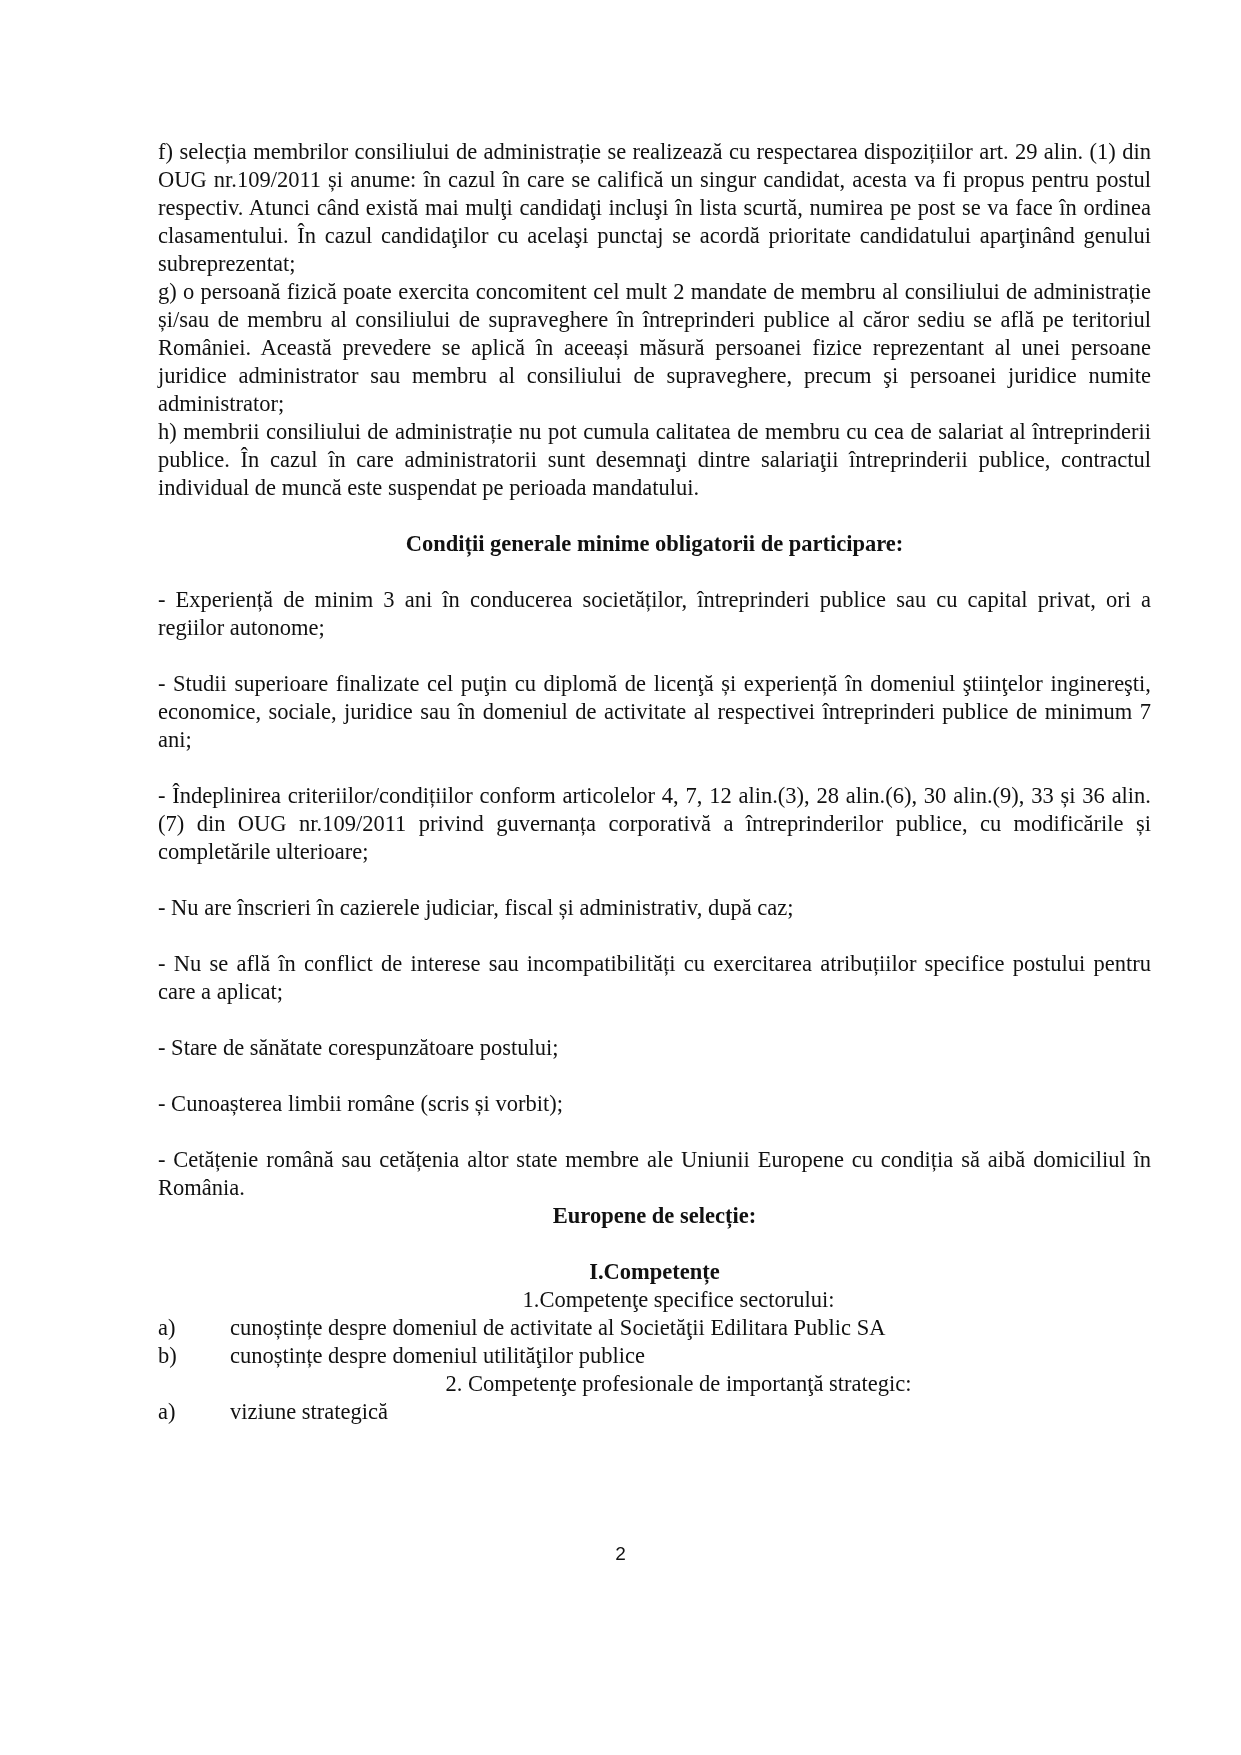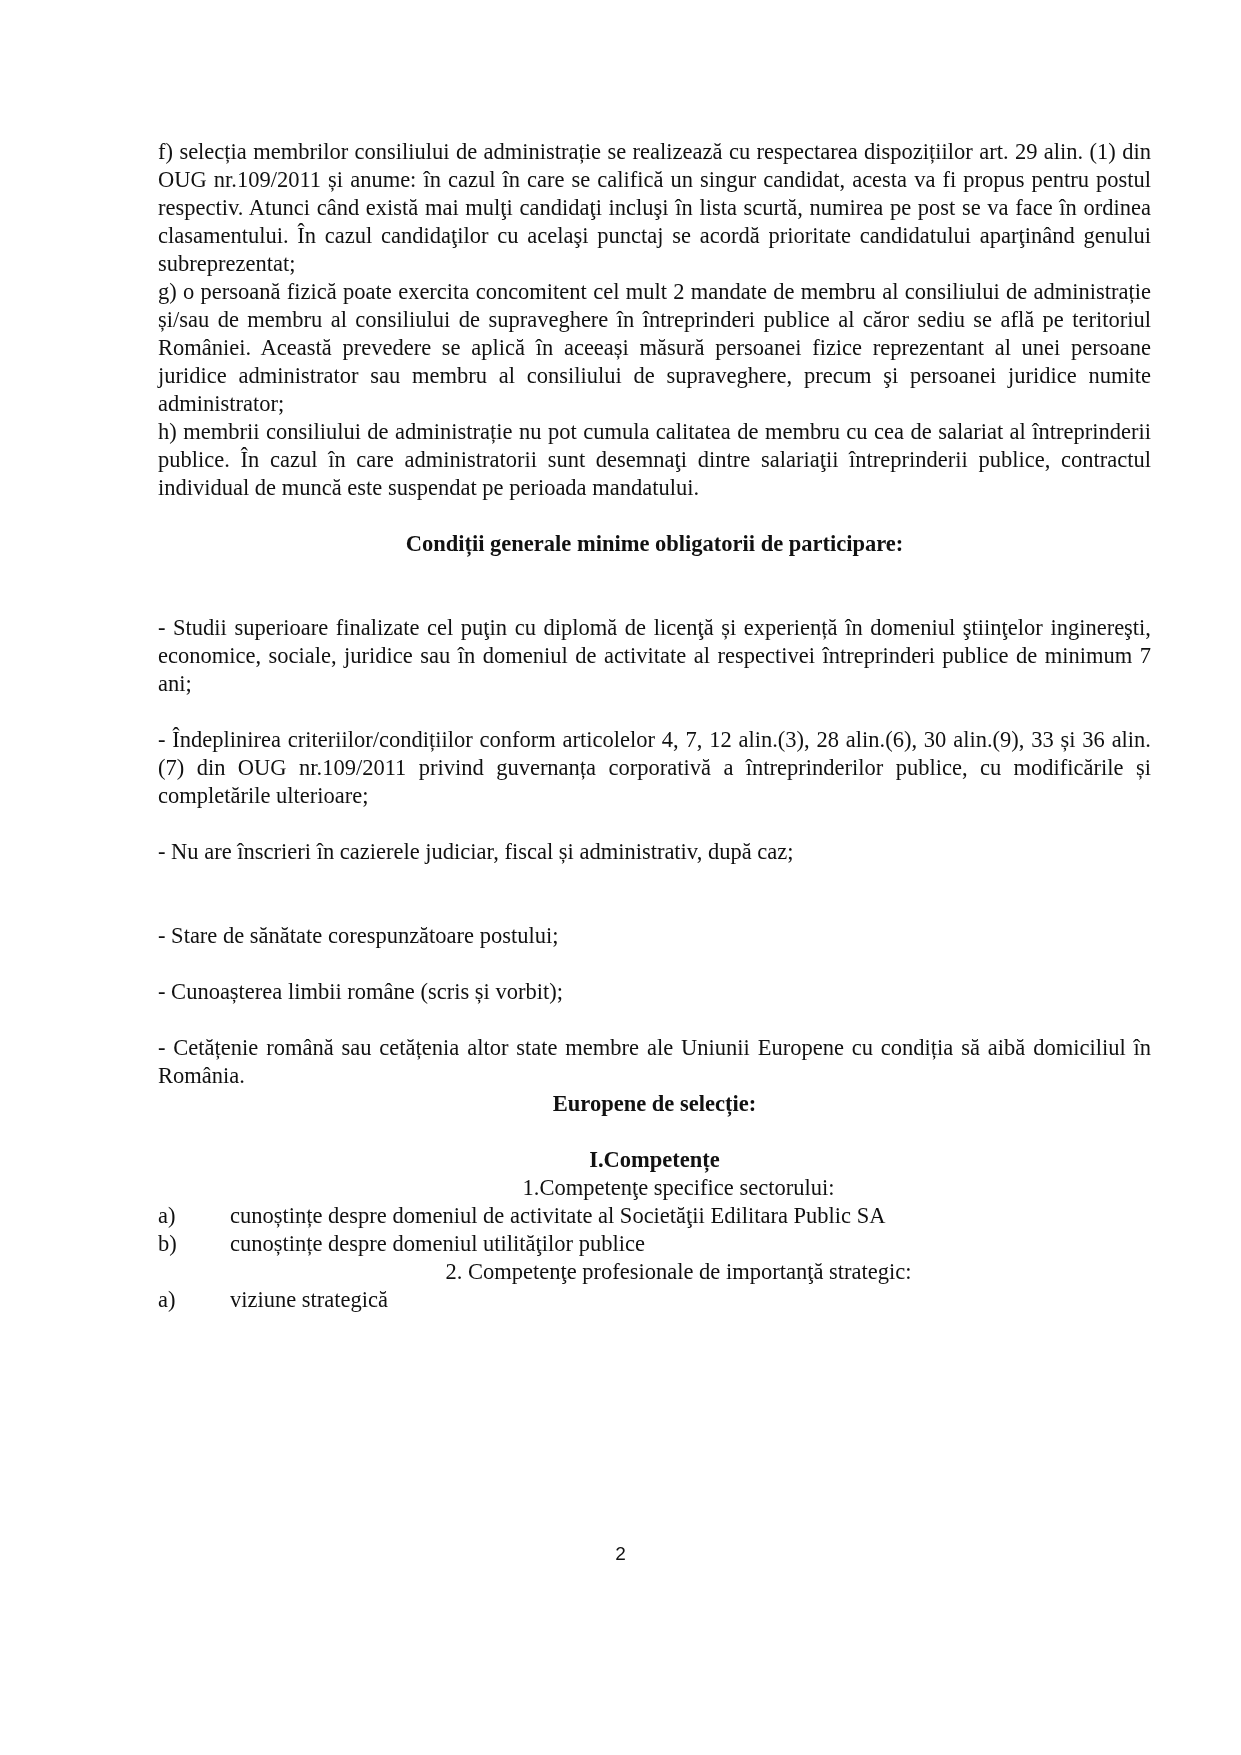--- a/index.html
+++ b/index.html
@@ -40,31 +40,33 @@
 
   <p class="last-left">f)  selecția membrilor consiliului de administrație se realizează cu respectarea dispozițiilor art. 29 alin. (1) din OUG nr.109/2011 și anume: în cazul în care se califică un singur candidat, acesta va fi propus pentru postul respectiv. Atunci când există mai mulţi candidaţi incluşi în lista scurtă, numirea pe post se va face în ordinea clasamentului. În cazul candidaţilor cu acelaşi punctaj se acordă prioritate candidatului aparţinând genului subreprezentat;</p>
   <p class="last-left">g)  o persoană fizică poate exercita concomitent cel mult 2 mandate de membru al consiliului de administrație și/sau de membru al consiliului de supraveghere în întreprinderi publice al căror sediu se află pe teritoriul României. Această prevedere se aplică în aceeași măsură persoanei fizice reprezentant al unei persoane juridice administrator sau membru al consiliului de supraveghere, precum şi persoanei juridice numite administrator;</p>
   <p class="last-left">h)  membrii consiliului de administrație nu pot cumula calitatea de membru cu cea de salariat al întreprinderii publice. În cazul în care administratorii sunt desemnaţi dintre salariaţii întreprinderii publice, contractul individual de muncă este suspendat pe perioada mandatului.</p>
 
   <div class="gap"></div>
 
   <p class="heading">Condiții generale minime obligatorii de participare:</p>
 
   <div class="gap"></div>
+  <p class="last-left">- Experiență de minim 3 ani în conducerea societăților, întreprinderi publice sau cu capital privat, ori a regiilor autonome;</p>
 
   <div class="gap"></div>
   <p class="last-left">- Studii superioare finalizate cel puţin cu diplomă de licenţă și experiență în domeniul ştiinţelor inginereşti, economice, sociale, juridice sau în domeniul de activitate al respectivei întreprinderi publice de minimum 7 ani;</p>
 
   <div class="gap"></div>
   <p class="last-left">- Îndeplinirea criteriilor/condițiilor conform articolelor 4, 7, 12 alin.(3), 28 alin.(6), 30 alin.(9), 33 și 36 alin.(7) din OUG nr.109/2011 privind guvernanța corporativă a întreprinderilor publice, cu modificările și completările ulterioare;</p>
 
   <div class="gap"></div>
   <p class="last-left">-  Nu are înscrieri în cazierele judiciar, fiscal și administrativ, după caz;</p>
 
   <div class="gap"></div>
+  <p class="last-left">- Nu se află în conflict de interese sau incompatibilități cu exercitarea atribuțiilor specifice postului pentru care a aplicat;</p>
 
   <div class="gap"></div>
   <p class="last-left">-  Stare de sănătate corespunzătoare postului;</p>
 
   <div class="gap"></div>
   <p class="last-left">-  Cunoașterea limbii române (scris și vorbit);</p>
 
   <div class="gap"></div>
   <p class="last-left">-  Cetățenie română sau cetățenia altor state membre ale Uniunii Europene cu condiția să aibă domiciliul în România.</p>
 

